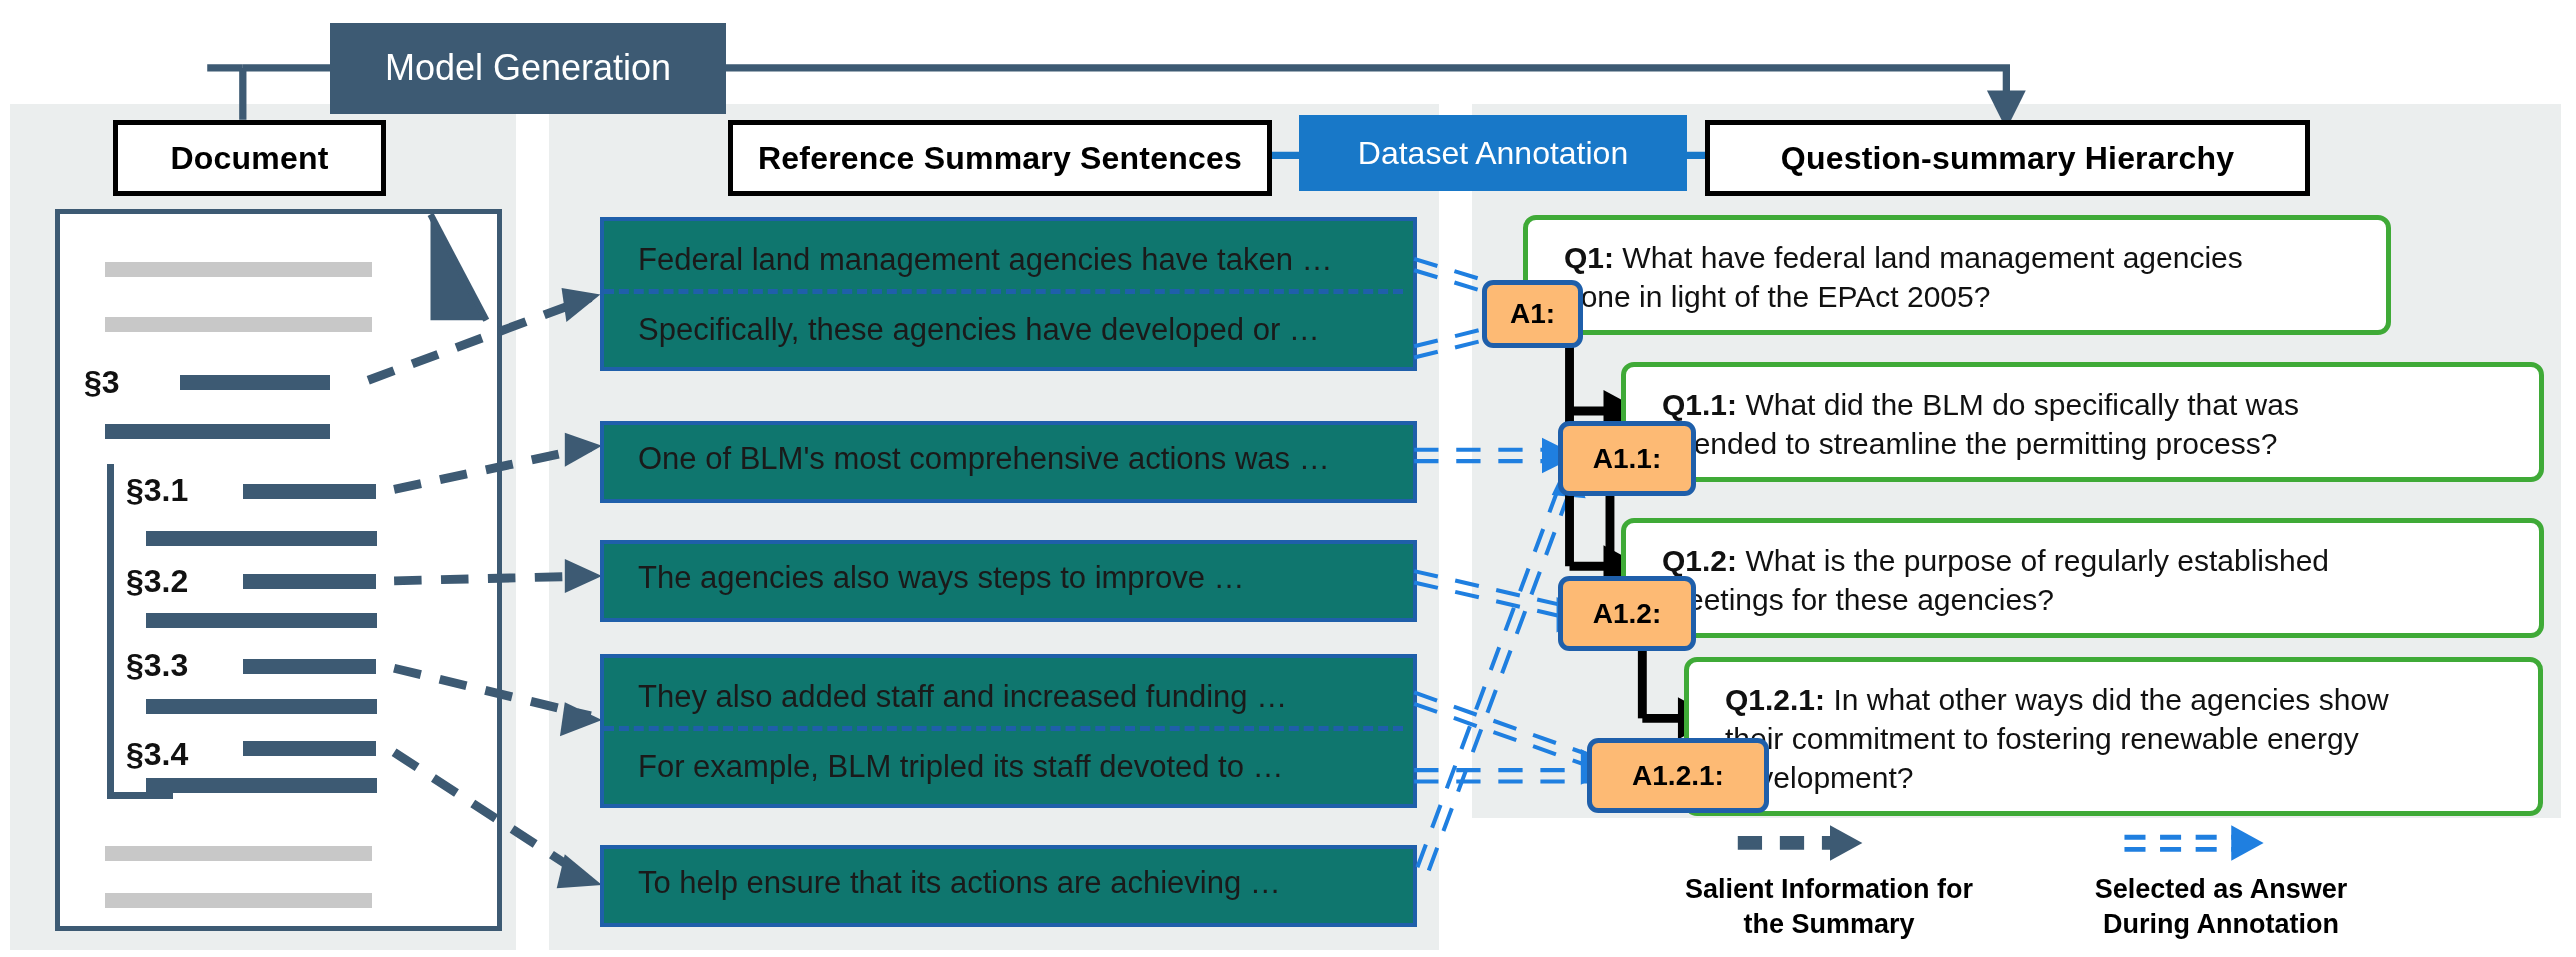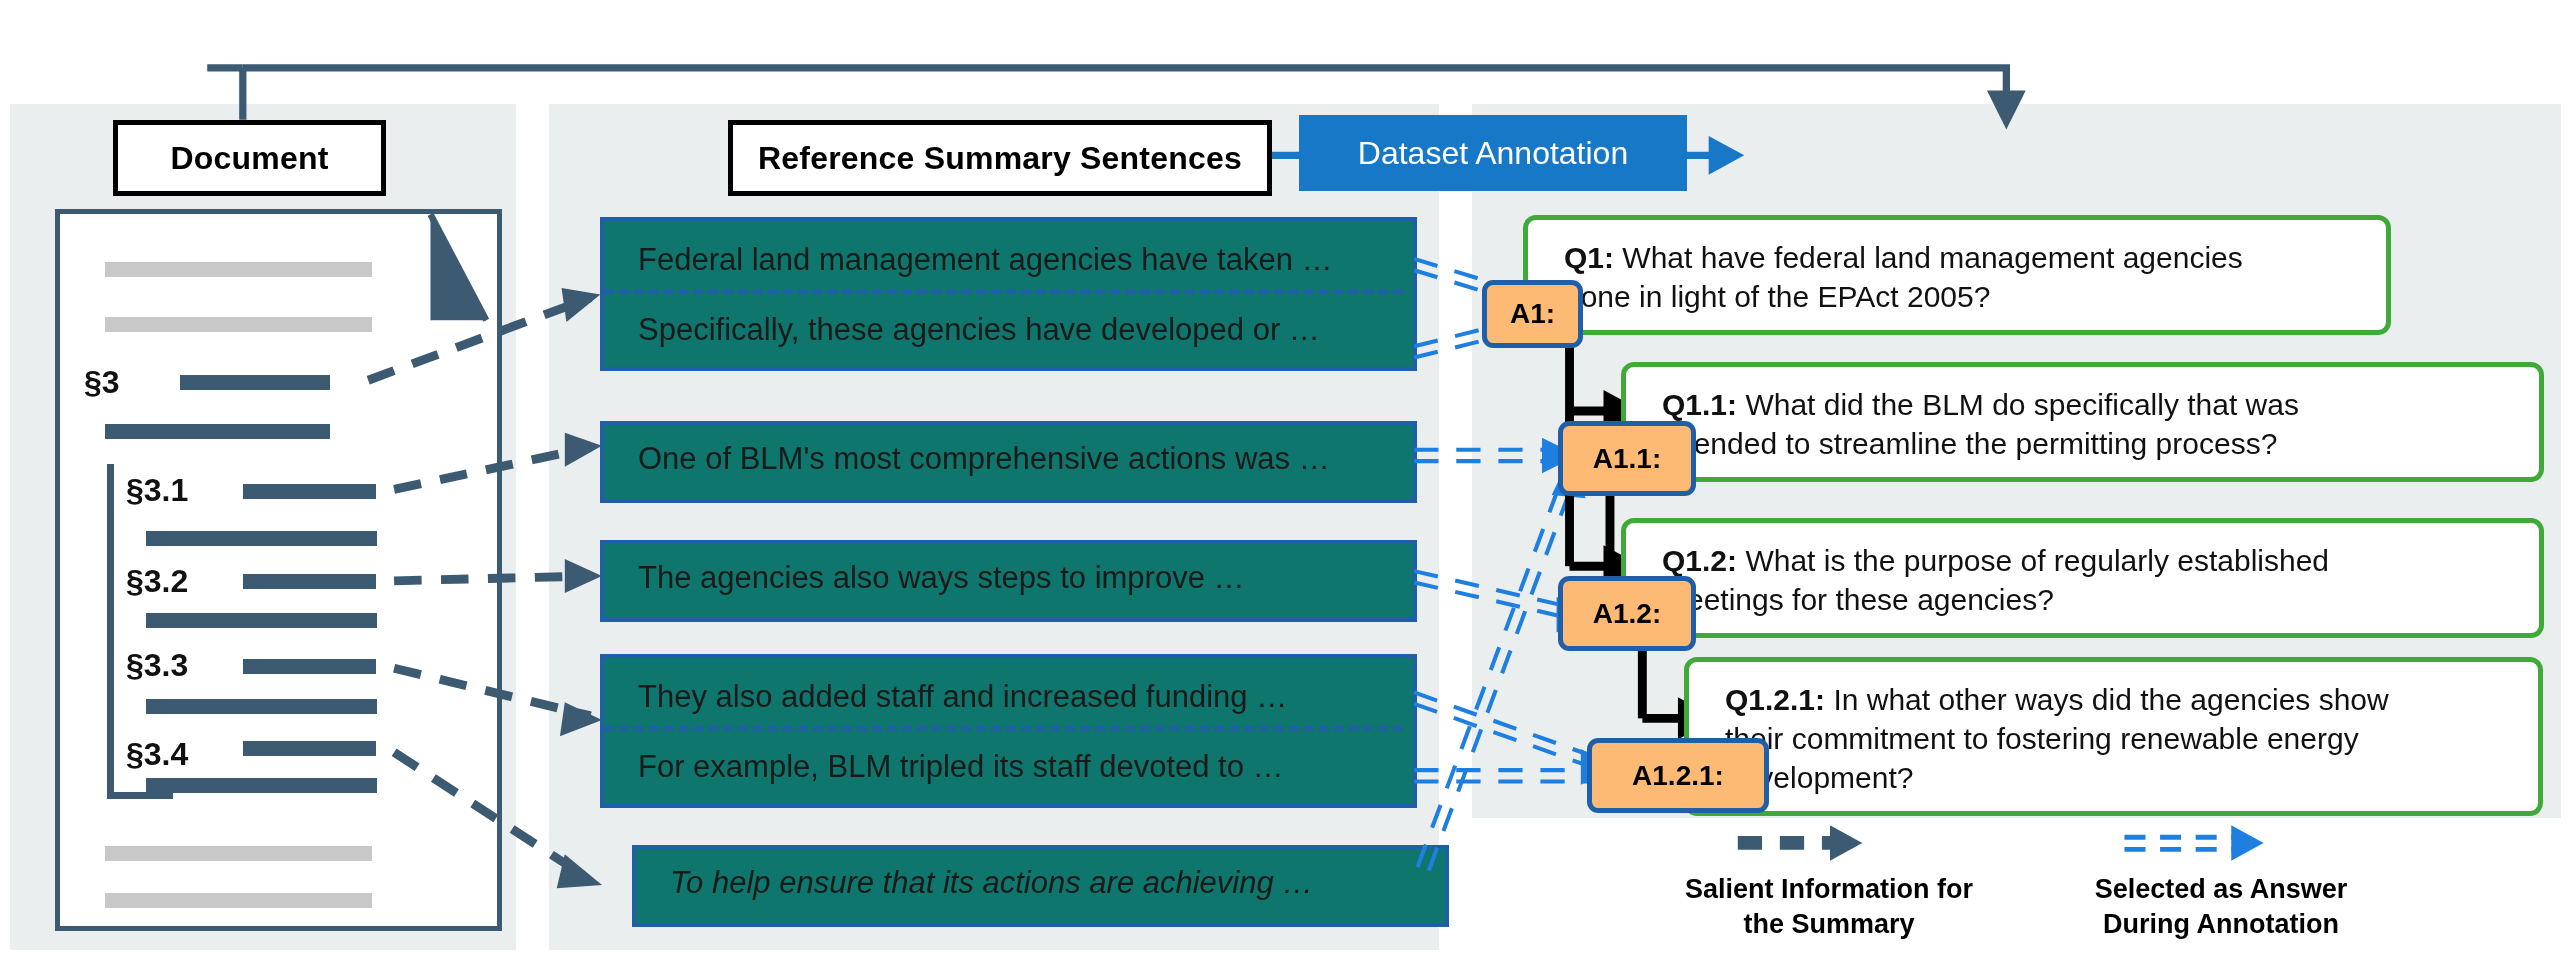--- a/index.html
+++ b/index.html
@@ -65,33 +65,39 @@
     <polygon points="2480,160 2456,112 2504,112" fill="#3d5a73"></polygon>
 
     <path d="M 300 84 L 256 84" stroke="#3d5a73" stroke-width="9" fill="none"></path>
 
     <path d="M 1566 192 L 1606 192" stroke="#1878c8" stroke-width="9" fill="none"></path>
 
     <path d="M 2082 192 L 2122 192" stroke="#1878c8" stroke-width="9" fill="none"></path>
     <polygon points="2156,192 2112,168 2112,216" fill="#1878c8"></polygon>
   </svg>
 
+  <div class="modelgen" style="left:330px;top:22.7px;width:396px;height:91px;">
+    <span>Model Generation</span>
+  </div>
 
   <div class="hdrbox" style="left:113px;top:120px;width:263px;height:66px;font-size:32px;">
     <span>Document</span>
   </div>
 
   <div class="hdrbox" style="left:728px;top:120px;width:534px;height:66px;font-size:32px;">
     <span>Reference Summary Sentences</span>
   </div>
 
   <div class="dsannot" style="left:1299px;top:115px;width:388px;height:76px;">
     <span>Dataset Annotation</span>
   </div>
 
+  <div class="hdrbox" style="left:1705px;top:120px;width:595px;height:66px;font-size:32px;">
+    <span>Question-summary Hierarchy</span>
+  </div>
 
   <div class="docpage" style="left:55px;top:209px;width:437px;height:712px;">
   </div>
 
   <svg class="overlay" viewBox="0 0 3184 1183">
     <polygon points="532,265 601,396 532,396" fill="#3d5a73"></polygon>
     <path d="M 532,265 L 601,396" stroke="#3d5a73" stroke-width="8" fill="none"></path>
   </svg>
 
   <div class="docline gray-line" style="left:105px;top:262px;width:267px;height:14.6px;"></div>
@@ -151,21 +157,21 @@
   <div class="sentbox" style="left:600px;top:540px;width:809px;height:74px;">
     <div class="senttext" style="left:34px;top:16px;">The agencies also ways steps to improve …</div>
   </div>
 
   <div class="sentbox" style="left:600px;top:654px;width:809px;height:146px;">
     <div class="senttext" style="left:34px;top:21px;">They also added staff and increased funding …</div>
     <div class="dashdiv" style="left:0px;top:68px;width:799px;"></div>
     <div class="senttext" style="left:34px;top:91px;">For example, BLM tripled its staff devoted to …</div>
   </div>
 
-  <div class="sentbox" style="left:632px;top:845px;width:809px;height:74px;font-style:italic;">
+  <div class="sentbox" style="left:600px;top:845px;width:809px;height:74px;">
     <div class="senttext" style="left:34px;top:16px;">To help ensure that its actions are achieving …</div>
   </div>
 
   <svg class="overlay" viewBox="0 0 3184 1183">
     <g stroke="#1f7fe0" stroke-width="5" fill="none" stroke-dasharray="30 22">
 
       <path d="M 1748 320 L 1918 372"></path>
       <path d="M 1748 334 L 1918 386"></path>
 
       <path d="M 1748 428 L 1918 386"></path>

